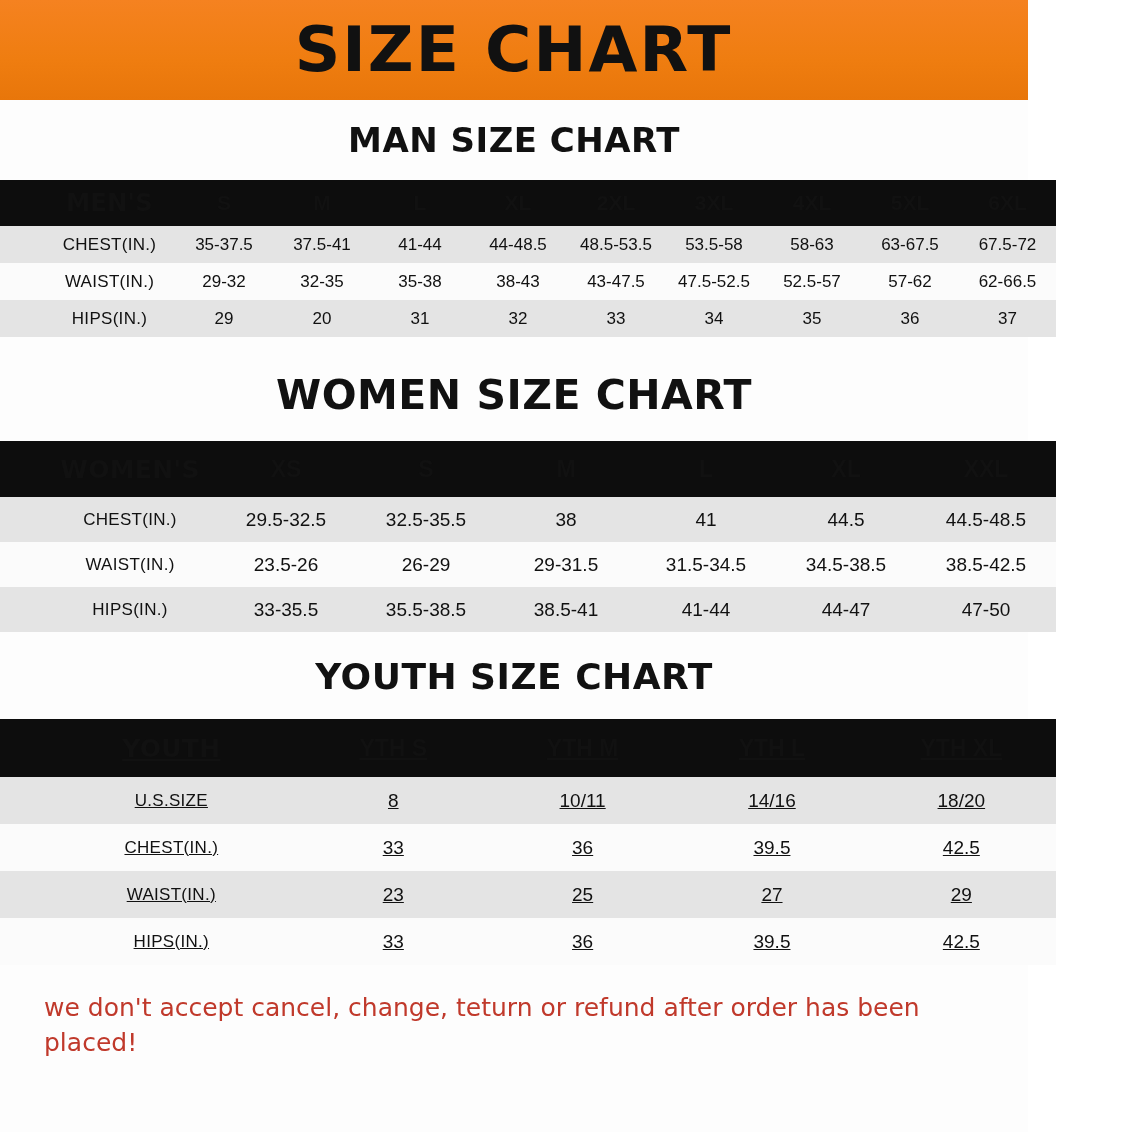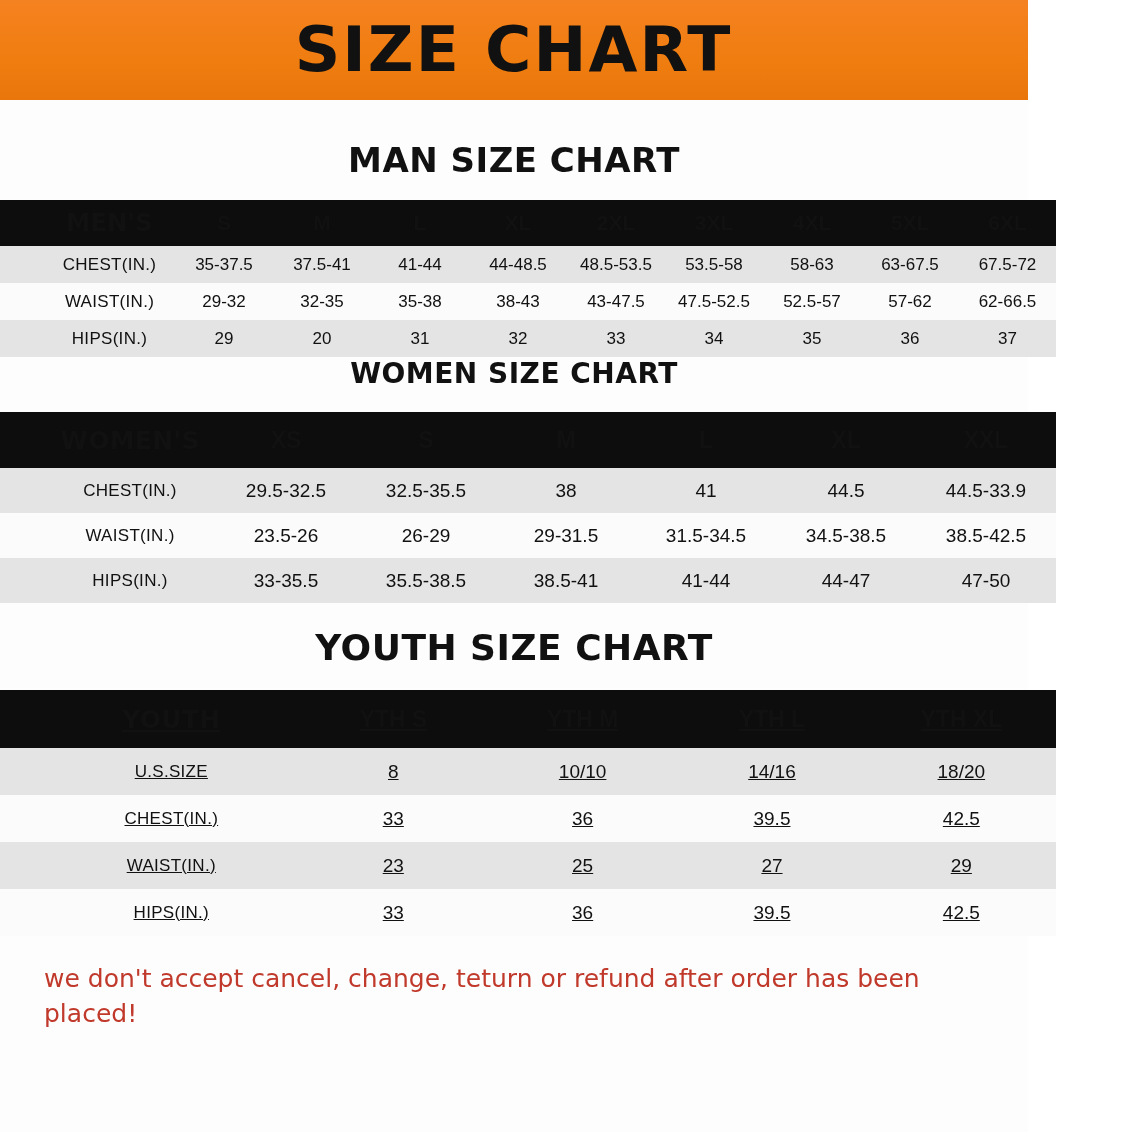--- a/index.html
+++ b/index.html
@@ -41,22 +41,22 @@
 
   
   .section-title {
     text-align: center;
     font-family: "DejaVu Sans", sans-serif;
     font-weight: 700;
     font-size: 34px;
     letter-spacing: 0.5px;
     color: #111111;
   }
-  .title-man    { margin-top: 40px; margin-bottom: 20px; }
-  .title-women  { margin-bottom: 22px; font-size: 28px; }
+  .title-man    { margin-top: 20px; margin-bottom: 20px; }
+  .title-women  { margin-top: 34px; margin-bottom: 22px; font-size: 41px; }
   .title-youth  { margin-top: 24px; margin-bottom: 22px; font-size: 36px; }
 
   
   table {
     border-collapse: collapse;
     table-layout: fixed;
   }
   .tbl {
     margin: 0 auto;
   }
@@ -211,21 +211,21 @@
         <td>XL</td>
         <td>XXL</td>
       </tr>
       <tr class="row-alt">
         <td class="lbl">CHEST(IN.)</td>
         <td>29.5-32.5</td>
         <td>32.5-35.5</td>
         <td>38</td>
         <td>41</td>
         <td>44.5</td>
-        <td>44.5-33.9</td>
+        <td>44.5-48.5</td>
       </tr>
       <tr class="row-plain">
         <td class="lbl">WAIST(IN.)</td>
         <td>23.5-26</td>
         <td>26-29</td>
         <td>29-31.5</td>
         <td>31.5-34.5</td>
         <td>34.5-38.5</td>
         <td>38.5-42.5</td>
       </tr>
@@ -254,21 +254,21 @@
       <tr class="hdr-row">
         <td class="lbl">YOUTH</td>
         <td>YTH S</td>
         <td>YTH M</td>
         <td>YTH L</td>
         <td>YTH XL</td>
       </tr>
       <tr class="row-alt">
         <td class="lbl">U.S.SIZE</td>
         <td>8</td>
-        <td>10/10</td>
+        <td>10/11</td>
         <td>14/16</td>
         <td>18/20</td>
       </tr>
       <tr class="row-plain">
         <td class="lbl">CHEST(IN.)</td>
         <td>33</td>
         <td>36</td>
         <td>39.5</td>
         <td>42.5</td>
       </tr>

